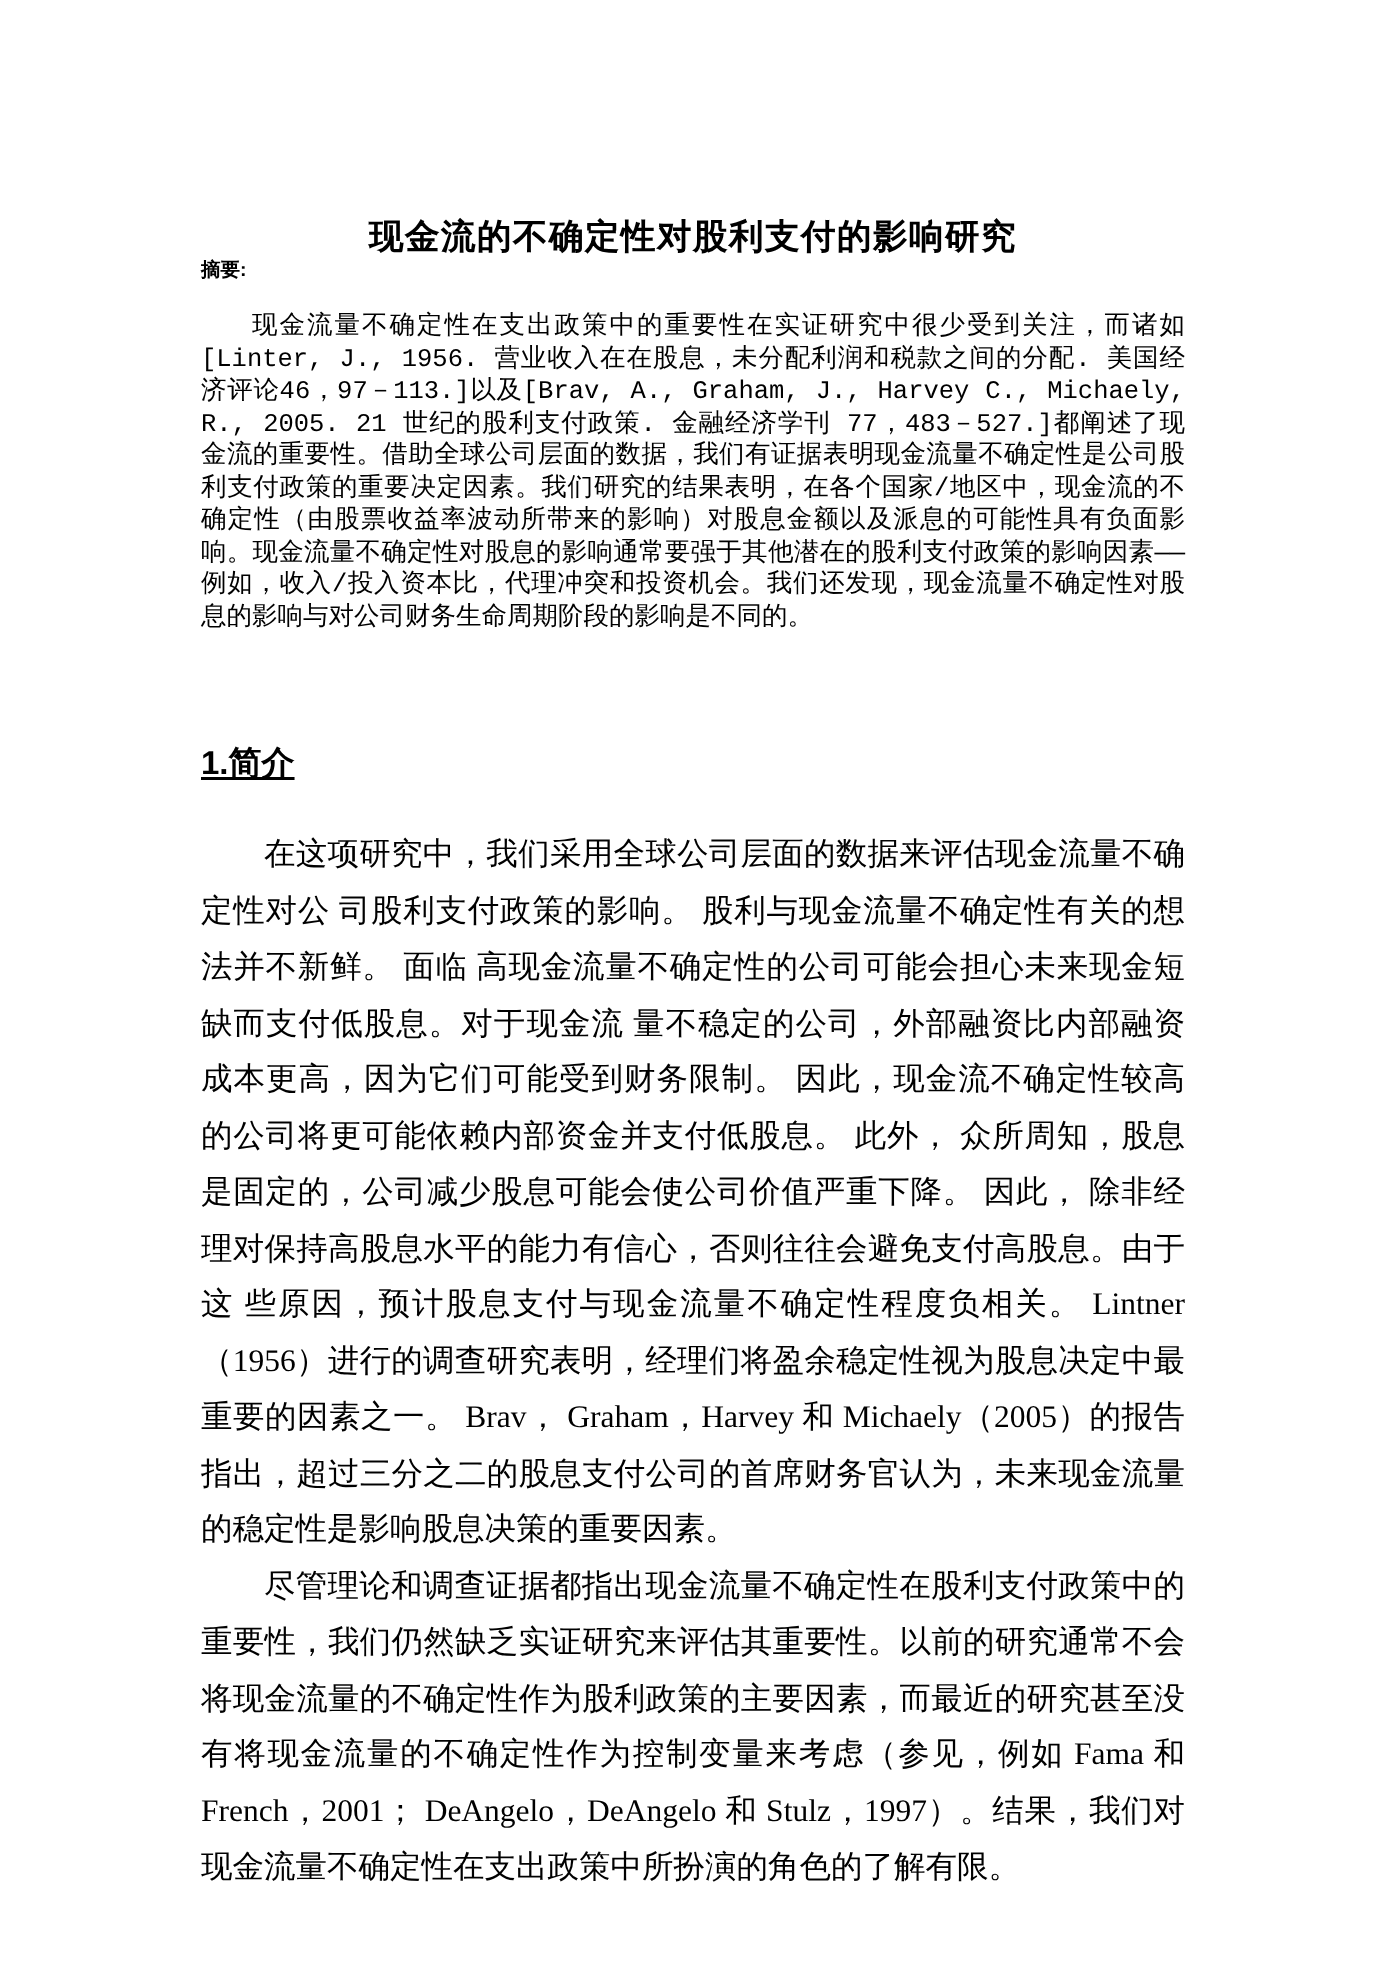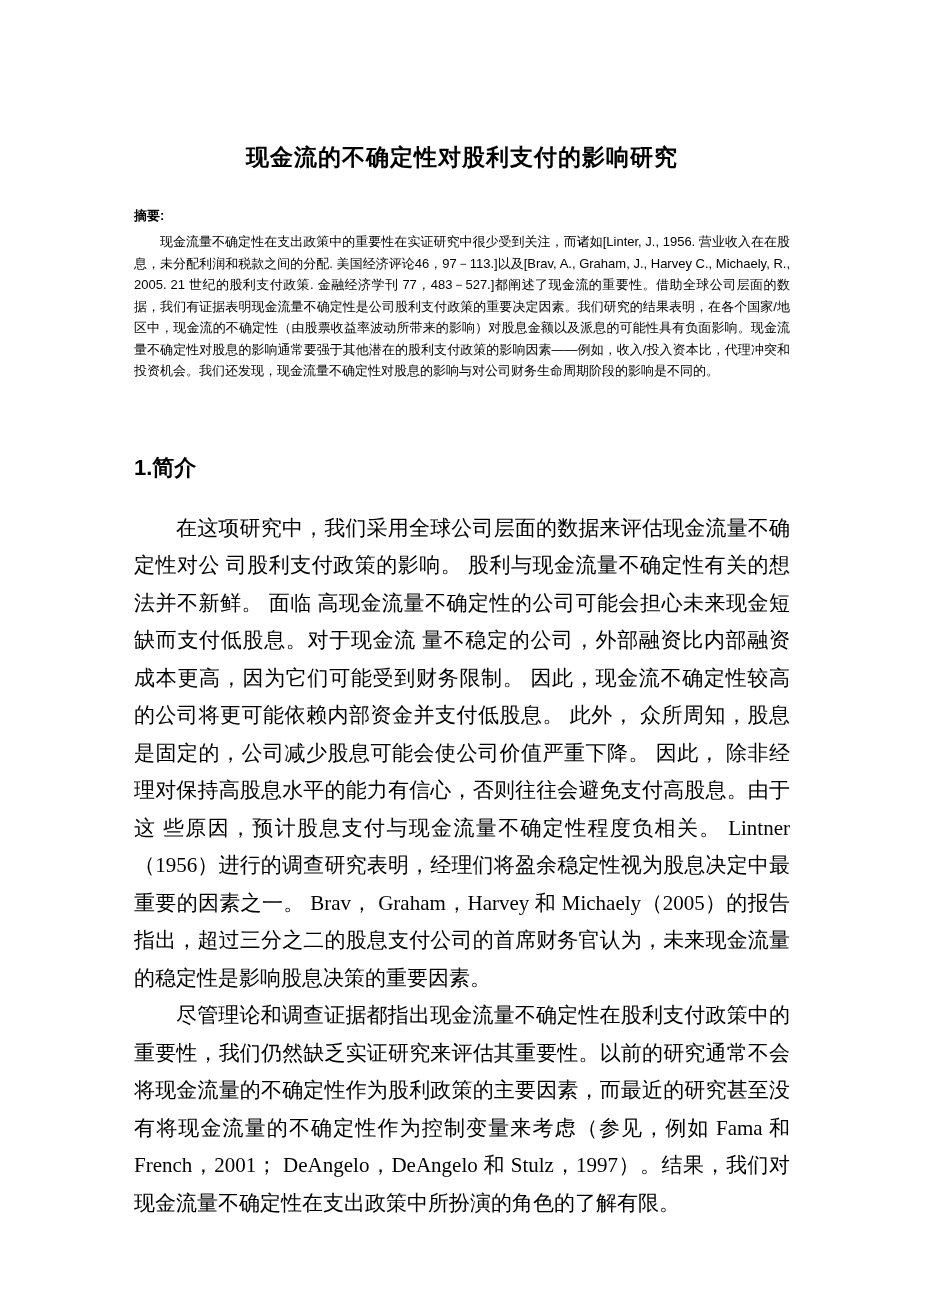--- a/index.html
+++ b/index.html
@@ -20,40 +20,40 @@
   }
   .doc-title {
     text-align: center;
     font-family: "Liberation Sans", sans-serif;
     font-size: 23px;
     font-weight: bold;
     letter-spacing: 1px;
     line-height: 30px;
   }
   .abstract-label {
-    margin-top: 36px;
     font-family: "Liberation Sans", sans-serif;
     font-weight: bold;
     font-size: 13px;
     line-height: 16px;
   }
   .abstract-text {
-    margin-top: 7px;
-    font-size: 13px;
+    margin-top: 20px;
+    font-size: 17px;
     line-height: 21.5px;
     text-align: justify;
     text-indent: 2em;
-    font-family: Liberation Sans, sans-serif;
+    font-family: Liberation Mono, monospace;
   }
   .section-heading {
     margin-top: 72px;
     font-family: "Liberation Sans", sans-serif;
     font-size: 22px;
     font-weight: bold;
     line-height: 28px;
+    text-decoration: underline;
   }
   .body-block {
     margin-top: 28px;
   }
   .body-paragraph {
     font-size: 21px;
     line-height: 37.5px;
     text-align: justify;
     text-indent: 2em;
     font-family: "Liberation Serif", serif;

